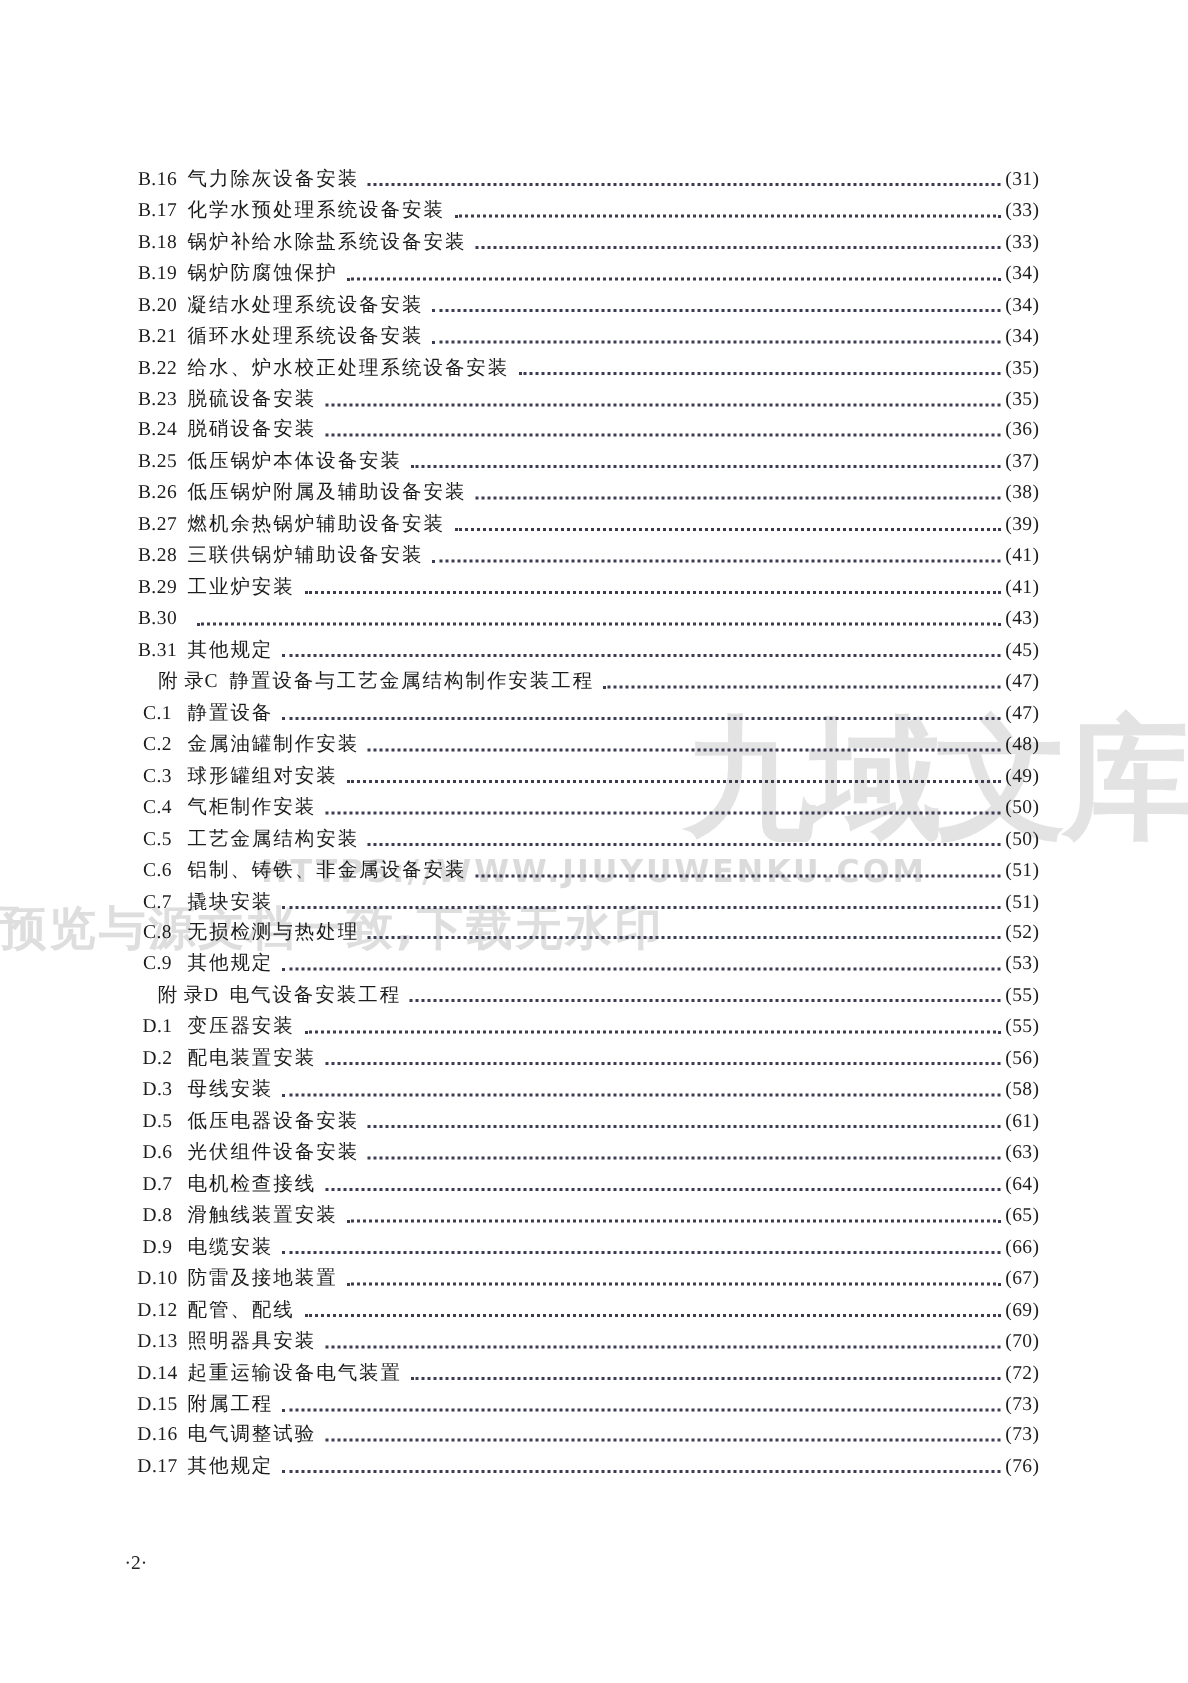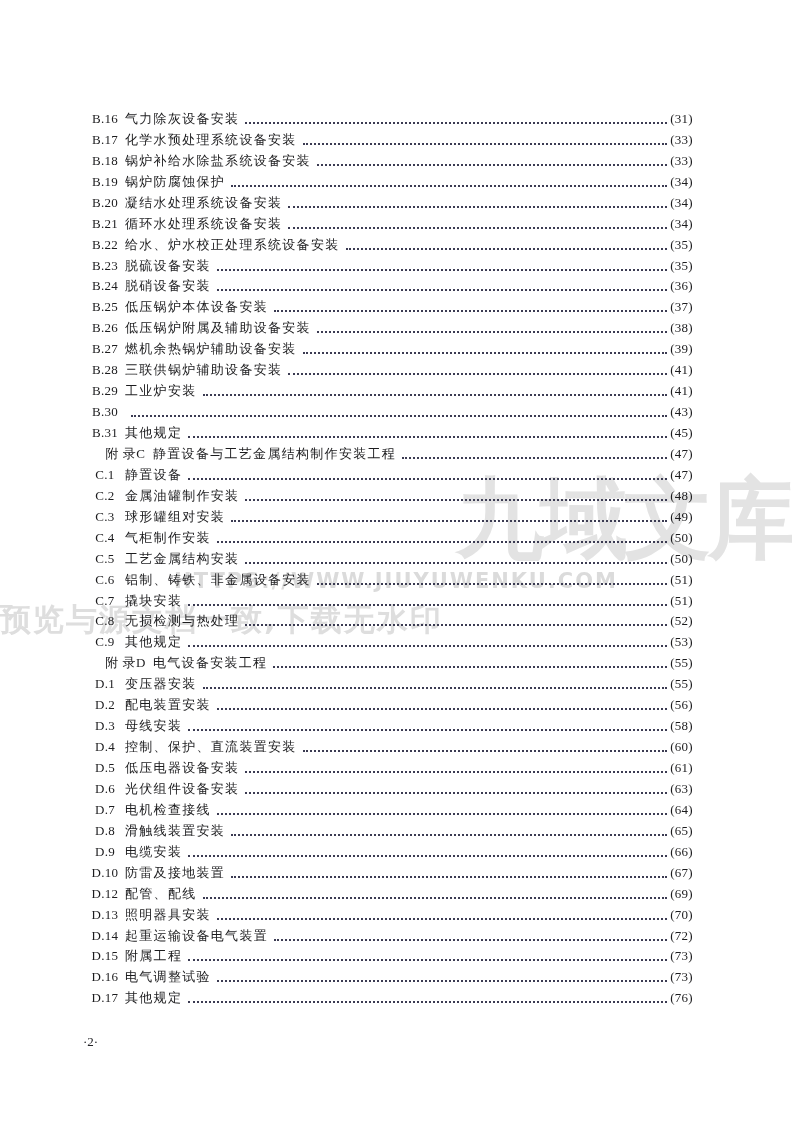--- a/index.html
+++ b/index.html
@@ -305,26 +305,20 @@
         <span class="leader"></span>
         <span class="pagenum">(56)</span>
       </div>
       <div class="row sub">
         <span class="num">D.3</span>
         <span class="title">母线安装</span>
         <span class="leader"></span>
         <span class="pagenum">(58)</span>
       </div>
       <div class="row sub">
-        <span class="num">D.4</span>
-        <span class="title">控制、保护、直流装置安装</span>
-        <span class="leader"></span>
-        <span class="pagenum">(60)</span>
-      </div>
-      <div class="row sub">
         <span class="num">D.5</span>
         <span class="title">低压电器设备安装</span>
         <span class="leader"></span>
         <span class="pagenum">(61)</span>
       </div>
       <div class="row sub">
         <span class="num">D.6</span>
         <span class="title">光伏组件设备安装</span>
         <span class="leader"></span>
         <span class="pagenum">(63)</span>

